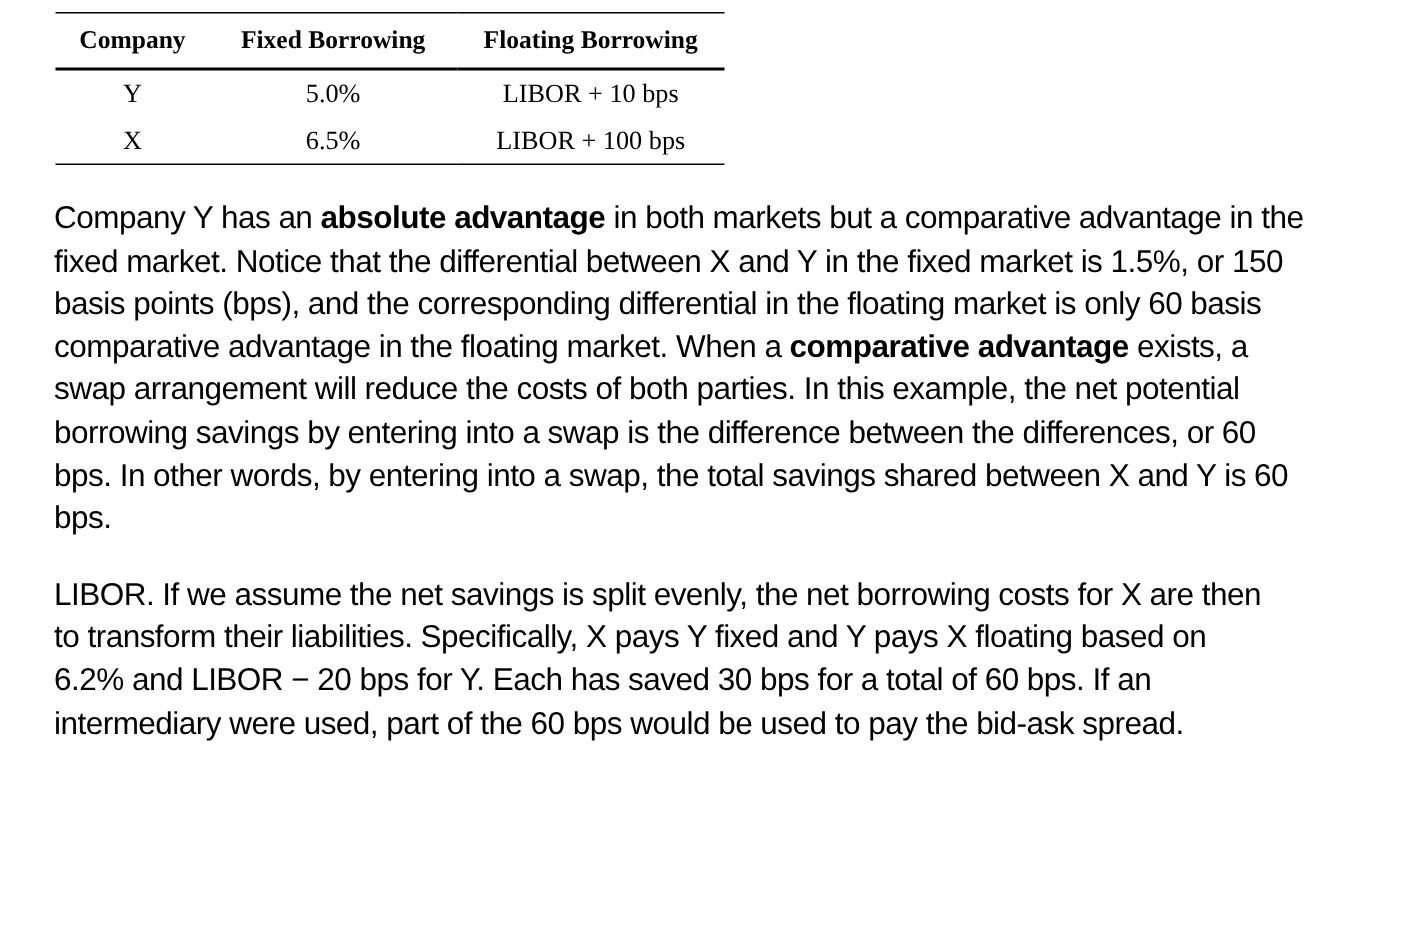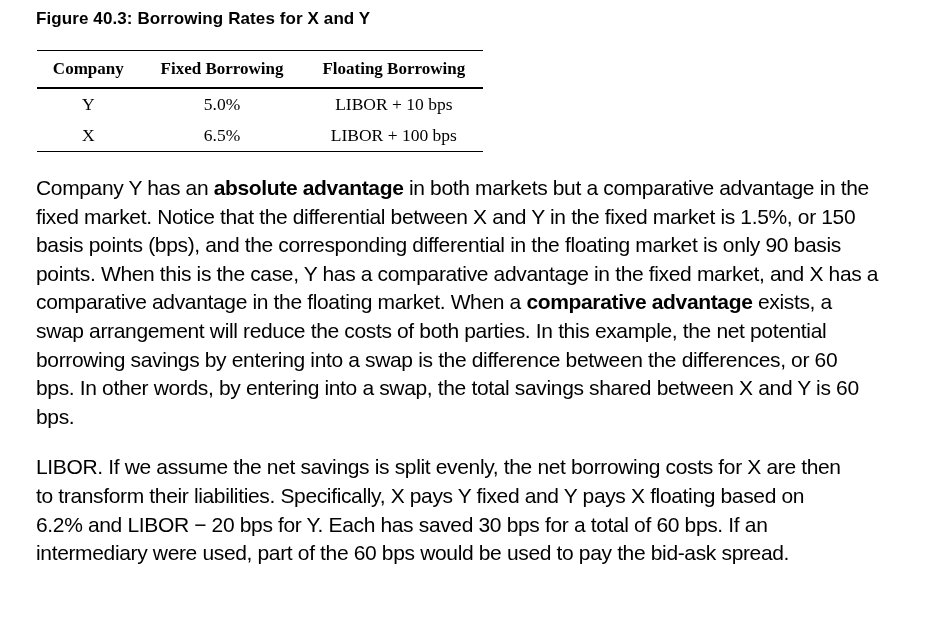--- a/index.html
+++ b/index.html
@@ -65,21 +65,20 @@
     letter-spacing: -0.35px;
     white-space: nowrap;
   }
   .b { font-weight: bold; }
 </style>
 </head>
 <body>
 
 <div class="page">
 
-  <div class="figure-title">Figure 40.3: Borrowing Rates for X and Y</div>
 
   <table class="rates">
     <thead>
       <tr>
         <th class="col-company">Company</th>
         <th class="col-fixed">Fixed Borrowing</th>
         <th class="col-floating">Floating Borrowing</th>
       </tr>
     </thead>
     <tbody>
@@ -92,22 +91,21 @@
         <td>X</td>
         <td>6.5%</td>
         <td>LIBOR + 100 bps</td>
       </tr>
     </tbody>
   </table>
 
   <div class="para">
     <div class="tline"><span>Company Y has an </span><span class="b">absolute advantage</span><span> in both markets but a comparative advantage in the</span></div>
     <div class="tline">fixed market. Notice that the differential between X and Y in the fixed market is 1.5%, or 150</div>
-    <div class="tline">basis points (bps), and the corresponding differential in the floating market is only 90 basis</div>
-    <div class="tline">points. When this is the case, Y has a comparative advantage in the fixed market, and X has a</div>
+    <div class="tline">basis points (bps), and the corresponding differential in the floating market is only 60 basis</div>
     <div class="tline"><span>comparative advantage in the floating market. When a </span><span class="b">comparative advantage</span><span> exists, a</span></div>
     <div class="tline">swap arrangement will reduce the costs of both parties. In this example, the net potential</div>
     <div class="tline">borrowing savings by entering into a swap is the difference between the differences, or 60</div>
     <div class="tline">bps. In other words, by entering into a swap, the total savings shared between X and Y is 60</div>
     <div class="tline">bps.</div>
   </div>
 
   <div class="para">
     <div class="tline">LIBOR. If we assume the net savings is split evenly, the net borrowing costs for X are then</div>
     <div class="tline">to transform their liabilities. Specifically, X pays Y fixed and Y pays X floating based on</div>

